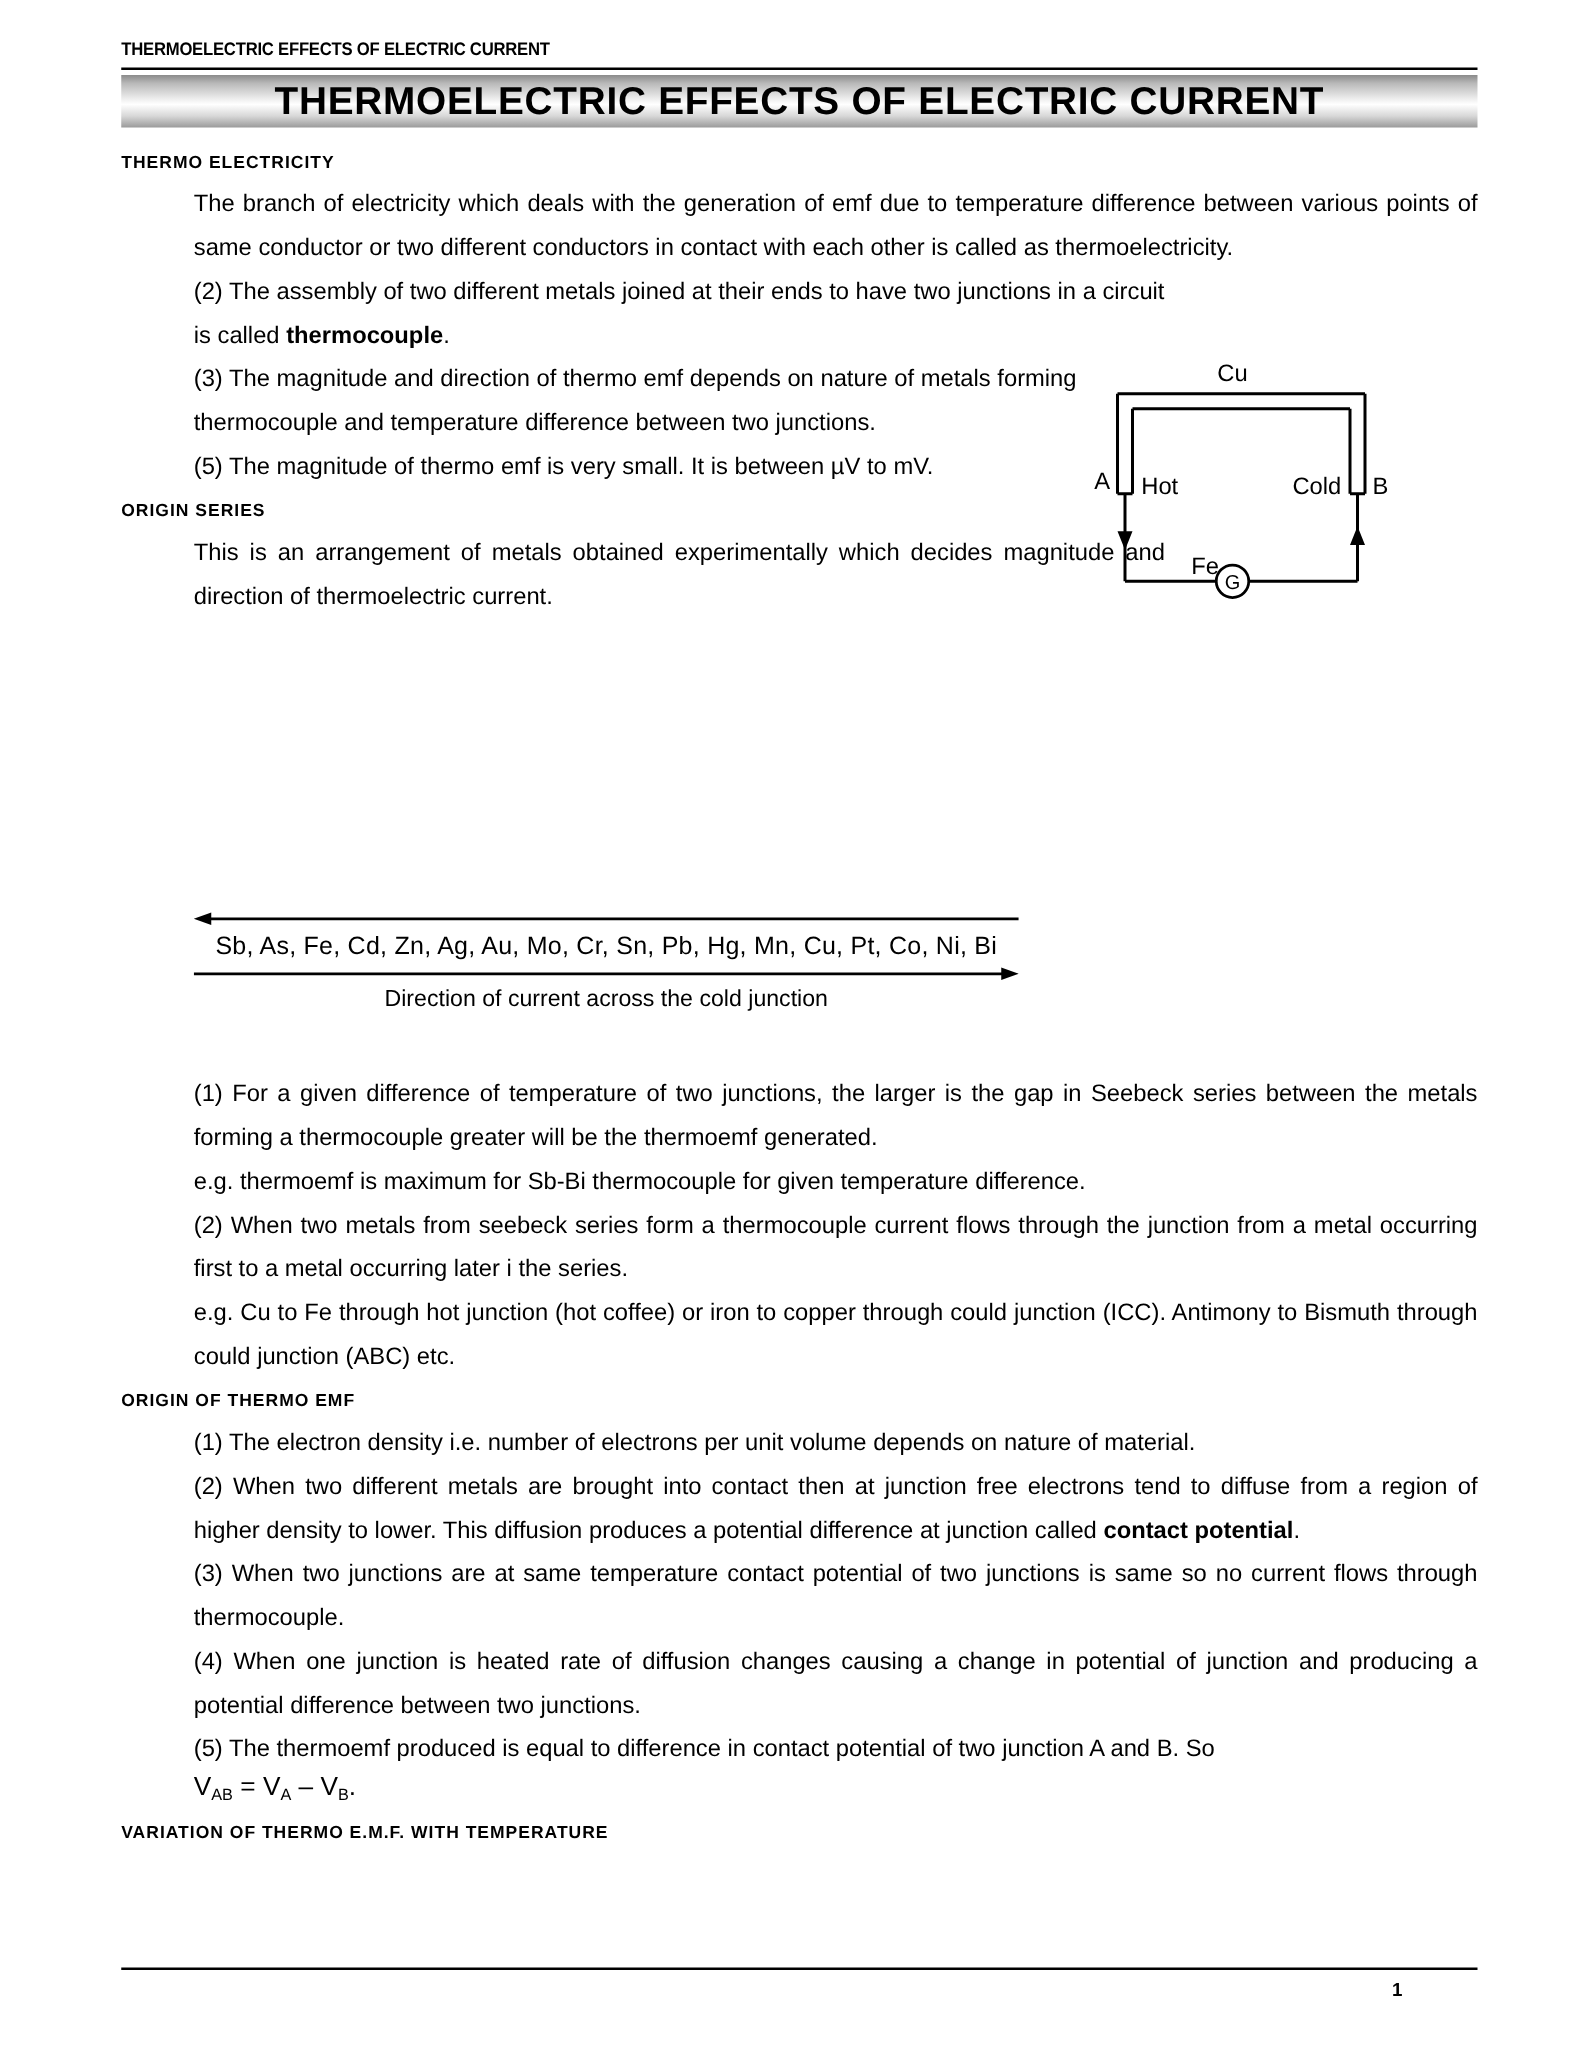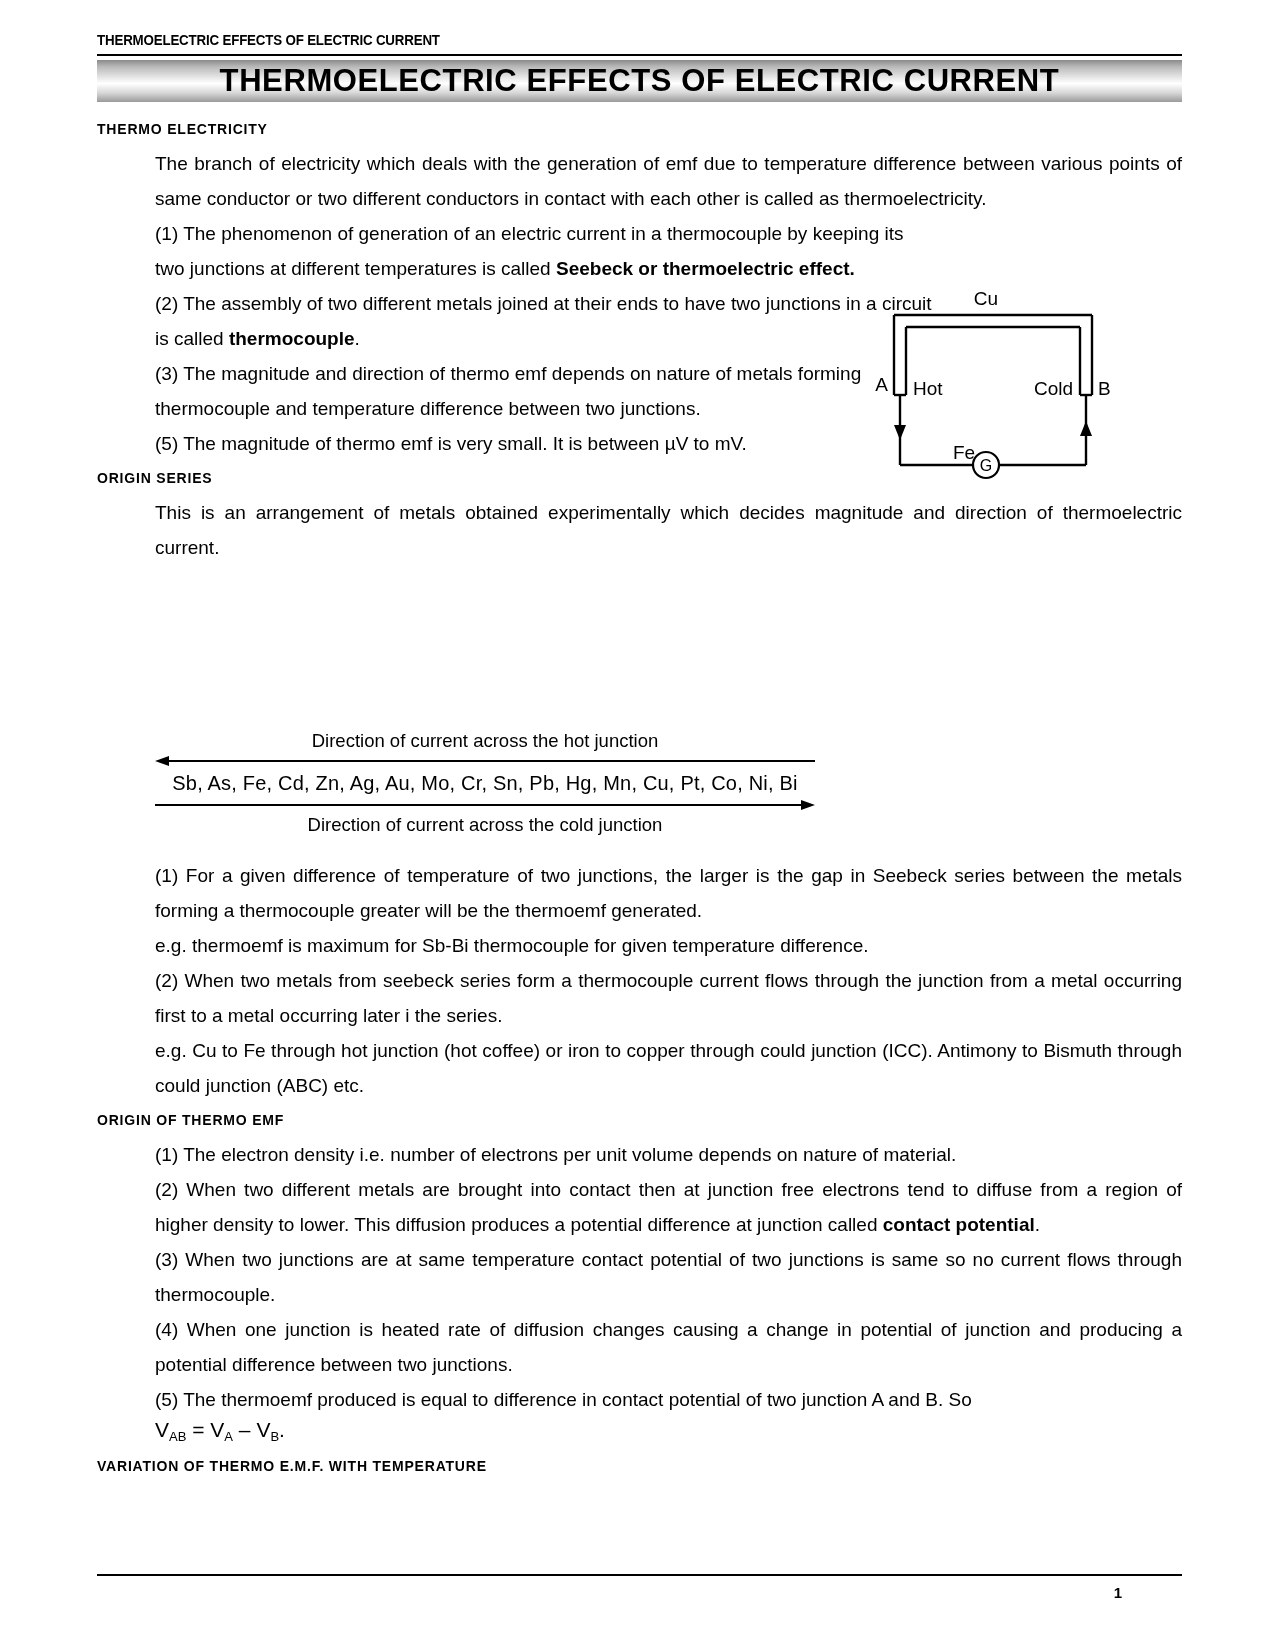--- a/index.html
+++ b/index.html
@@ -188,21 +188,20 @@
   </div>
 
   <div class="content">
 
     <h2 class="sec">THERMO  ELECTRICITY</h2>
     <p class="para">The branch of electricity which deals with the generation of emf due to temperature difference between various points of same conductor or two different conductors in contact with each other is called as thermoelectricity.</p>
 
 
     <div class="figure-wrap">
       <div class="fig-float"></div>
-      <p class="para nojust"><span>(1) The phenomenon of generation of an electric current in a thermocouple by keeping its two junctions at different temperatures is called </span><b>Seebeck or thermoelectric effect.</b></p>
       <p class="para nojust"><span>(2) The assembly of two different metals joined at their ends to have two junctions in a circuit is called </span><b>thermocouple</b><span>.</span></p>
       <p class="para nojust">(3) The magnitude and direction of thermo emf depends on nature of metals forming thermocouple and temperature difference between two junctions.</p>
     </div>
 
     <p class="para nojust">(5) The magnitude of thermo emf is very small. It is between µV to mV.</p>
 
     <h2 class="sec">ORIGIN  SERIES</h2>
     <p class="para">This is an arrangement of metals obtained experimentally which decides magnitude and direction of thermoelectric current.</p>
   </div>
 
@@ -234,21 +233,20 @@
       <text x="118" y="22" font-family="Liberation Sans, sans-serif" font-size="19" text-anchor="middle" fill="#000">Cu</text>
       <text x="96" y="176" font-family="Liberation Sans, sans-serif" font-size="19" text-anchor="middle" fill="#000">Fe</text>
       <text x="45" y="112" font-family="Liberation Sans, sans-serif" font-size="19" fill="#000">Hot</text>
       <text x="205" y="112" font-family="Liberation Sans, sans-serif" font-size="19" text-anchor="end" fill="#000">Cold</text>
       <text x="20" y="108" font-family="Liberation Sans, sans-serif" font-size="19" text-anchor="end" fill="#000">A</text>
       <text x="230" y="112" font-family="Liberation Sans, sans-serif" font-size="19" fill="#000">B</text>
     </svg>
   </div>
 
   <div class="series-block">
-    <div class="series-cap">Direction of current across the hot junction</div>
     <div class="arrow-row">
       <svg class="arrow-svg" width="660" height="14" viewBox="0 0 660 14">
         <line x1="6" y1="7" x2="660" y2="7" stroke="#000" stroke-width="2.2"></line>
         <polygon points="0,7 14,2 14,12" fill="#000"></polygon>
       </svg>
     </div>
     <div class="series-metals">Sb, As, Fe, Cd, Zn, Ag, Au, Mo, Cr, Sn, Pb, Hg, Mn, Cu, Pt, Co, Ni, Bi</div>
     <div class="arrow-row">
       <svg class="arrow-svg" width="660" height="14" viewBox="0 0 660 14">
         <line x1="0" y1="7" x2="654" y2="7" stroke="#000" stroke-width="2.2"></line>

